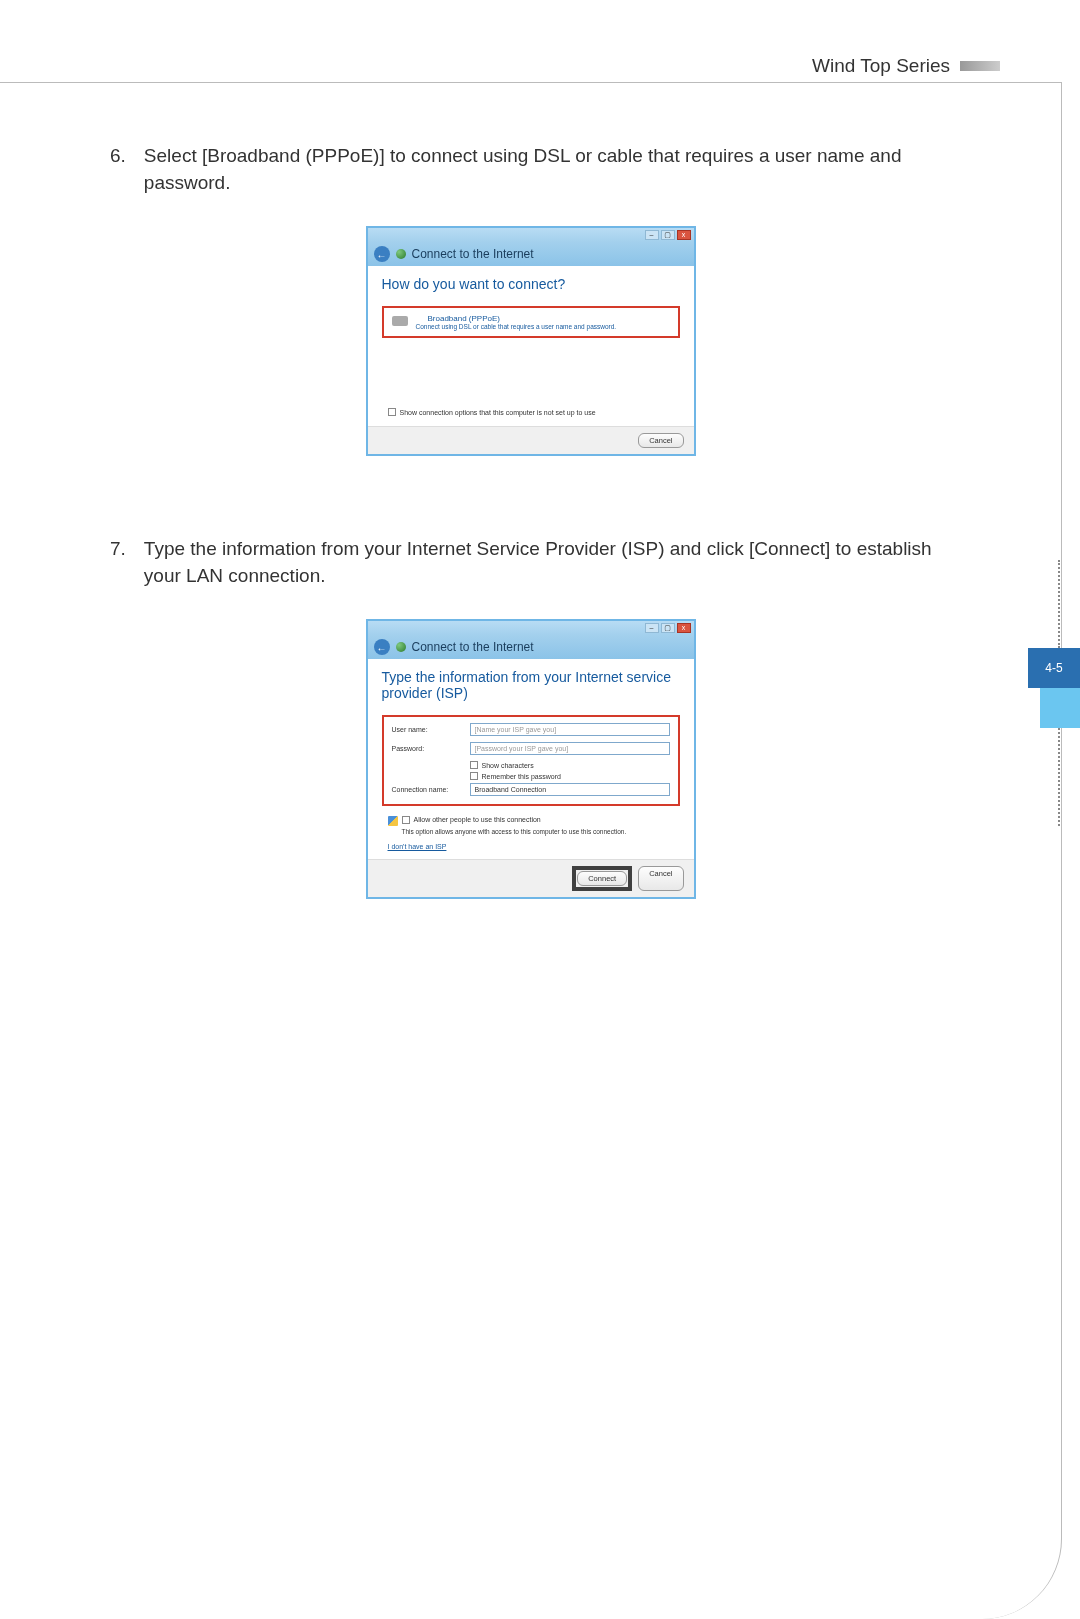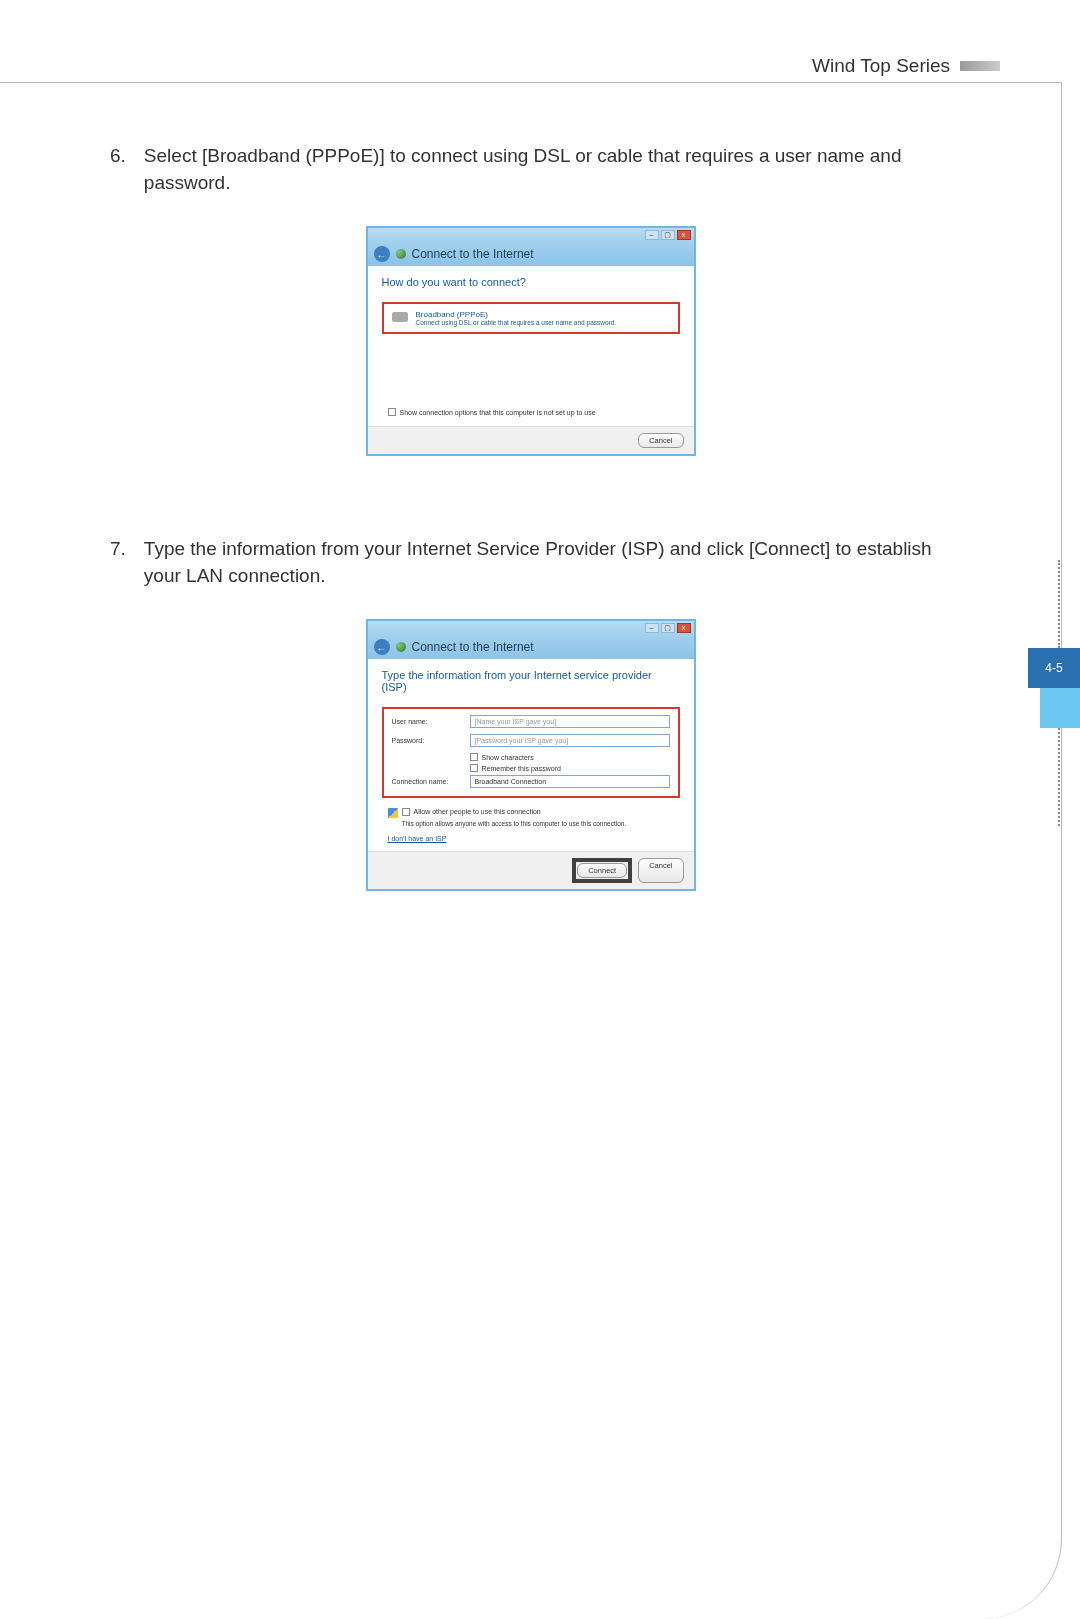--- a/index.html
+++ b/index.html
@@ -105,36 +105,36 @@
       border-radius: 50%;
       background: radial-gradient(circle at 30% 30%, #7fc97f, #2a7a2a);
       flex-shrink: 0;
     }
     .nav-title { font-size: 12px; color: #1a3d5c; }
     .win-body {
       padding: 10px 14px;
       min-height: 150px;
       position: relative;
     }
-    .heading { color: #165a9e; font-size: 11px; margin-bottom: 14px; }
+    .heading { color: #165a9e; font-size: 14px; margin-bottom: 14px; }
     .option-box {
       border: 2px solid #d43a2a;
       padding: 6px 8px;
       display: flex;
       gap: 8px;
       align-items: flex-start;
     }
     .modem-icon {
       width: 16px; height: 10px;
       background: #aaa;
       border-radius: 2px;
       margin-top: 2px;
       flex-shrink: 0;
     }
-    .opt-title { color: #165a9e; font-size: 8px; }
+    .opt-title { color: #165a9e; font-size: 8px; margin-left: 12px; }
     .opt-sub { color: #165a9e; font-size: 6.5px; }
     .checkbox-row {
       position: absolute;
       bottom: 10px;
       left: 20px;
       display: flex;
       align-items: center;
       gap: 4px;
       font-size: 7px;
     }

